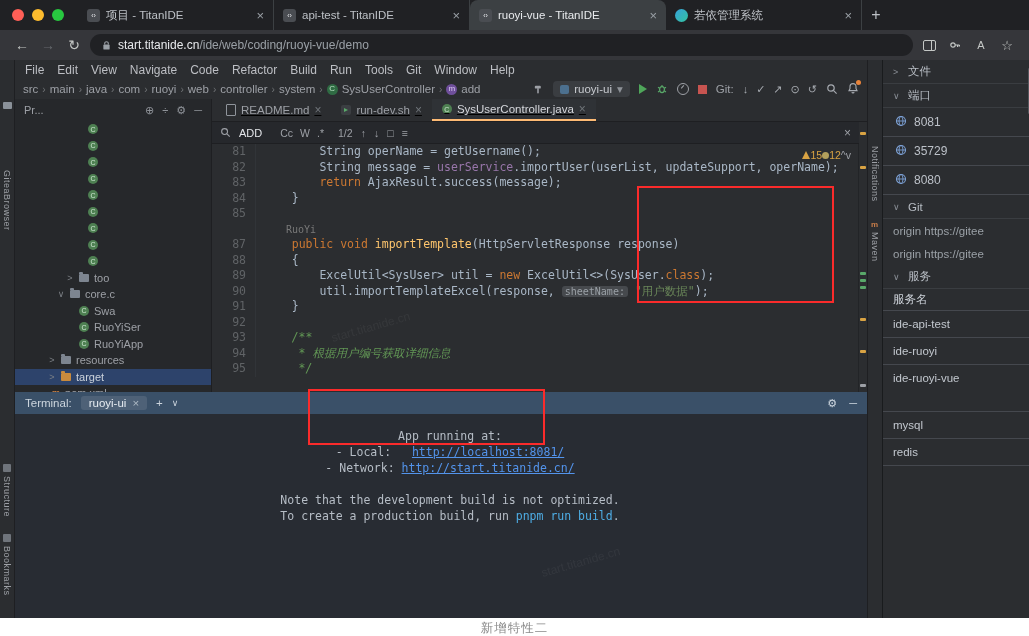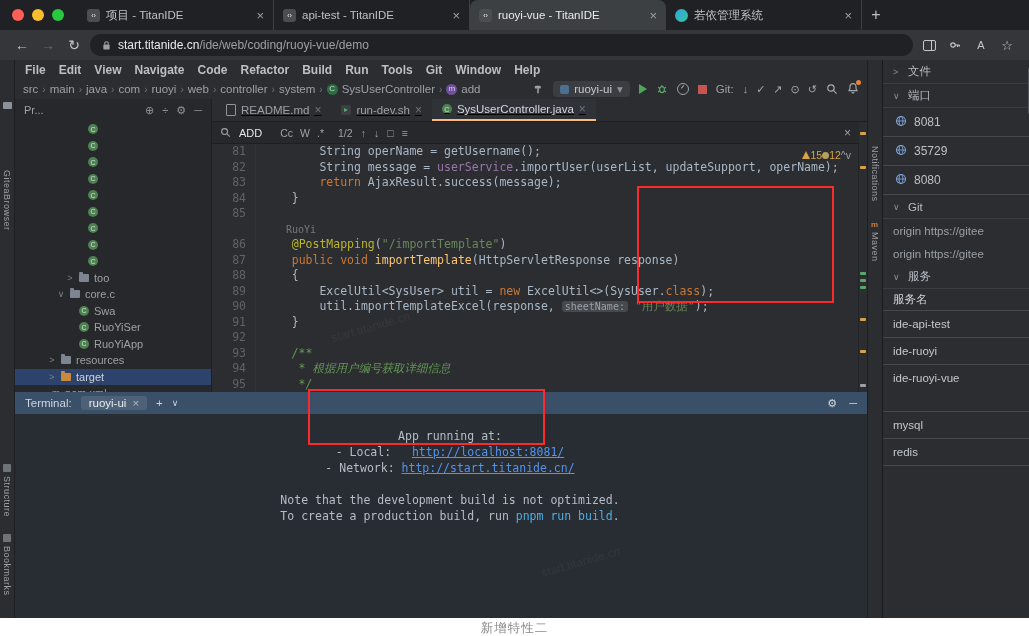--- a/index.html
+++ b/index.html
@@ -28,21 +28,21 @@
            padding:0 12px;gap:7px;font-size:12px;min-width:0;}
   .domain{color:#e8eaed;}.path{color:#9aa0a6;}
   .bicon{color:#c4c7c5;width:20px;text-align:center;font-size:13px;display:flex;align-items:center;justify-content:center;}
   
   .ide{position:absolute;left:0;top:60px;width:1029px;height:558px;display:flex;background:#2b2d30;}
   .lstripe{width:14px;flex:none;background:#2b2d30;border-right:1px solid #1e1f22;position:relative;}
   .vlabel{position:absolute;left:2px;writing-mode:vertical-rl;font-size:9px;color:#9da0a6;letter-spacing:.5px;}
   .stripe-folder{position:absolute;left:3px;top:42px;width:9px;height:7px;background:#8a9199;border-radius:1px;}
   .stripe-sq{position:absolute;left:3px;width:8px;height:8px;background:#6f747b;border-radius:1px;}
   .main{width:852px;flex:none;display:flex;flex-direction:column;background:#2b2d30;}
-  .menubar{height:19px;display:flex;align-items:center;gap:13px;padding:0 10px;font-size:12px;color:#bdbfc4;font-weight:bold;}
+  .menubar{height:19px;display:flex;align-items:center;gap:13px;padding:0 10px;font-size:12px;color:#bdbfc4;}
   .mitem{white-space:nowrap;}
   .toolbar{height:20px;display:flex;align-items:center;font-size:11.5px;color:#9da0a6;padding:0 8px;}
   .crumbs{display:flex;align-items:center;gap:4px;white-space:nowrap;}
   .csep{color:#6f7275;font-size:10px;}
   .badge{width:11px;height:11px;border-radius:50%;display:inline-flex;align-items:center;justify-content:center;
          font-size:8px;line-height:1;}
   .badge-c{background:#2f6b43;color:#b9e0c3;}
   .badge-m{background:#6f4f9b;color:#d9c9f0;}
   .tright{margin-left:auto;display:flex;align-items:center;gap:9px;}
   .runbox{display:flex;align-items:center;gap:5px;background:#3a3d41;border-radius:4px;padding:1px 7px;color:#c8cbd0;}
@@ -444,21 +444,20 @@
                 <span class="ichev">^</span>
                 <span class="ichev">v</span>
               </div>
               <div class="codewrap" id="code-host">
                   <div class="codeline"><span class="gut">81</span><span class="codetxt"><span class="seg-p">        String operName = getUsername();</span></span></div>
                   <div class="codeline"><span class="gut">82</span><span class="codetxt"><span class="seg-p">        String message = </span><span class="seg-f">userService</span><span class="seg-p">.importUser(userList, updateSupport, operName);</span></span></div>
                   <div class="codeline"><span class="gut">83</span><span class="codetxt"><span class="seg-p">        </span><span class="seg-k">return</span><span class="seg-p"> AjaxResult.success(message);</span></span></div>
                   <div class="codeline"><span class="gut">84</span><span class="codetxt"><span class="seg-p">    }</span></span></div>
                   <div class="codeline"><span class="gut">85</span><span class="codetxt"></span></div>
                   <div class="codeline vision"><span class="gut"></span><span class="codetxt"><span class="seg-v">RuoYi</span></span></div>
-                  <div class="codeline"><span class="gut">86</span><span class="codetxt"><span class="seg-p">    </span><span class="seg-a">@PostMapping</span><span class="seg-p">(</span><span class="seg-s">"/importTemplate"</span><span class="seg-p">)</span></span></div>
                   <div class="codeline"><span class="gut">87</span><span class="codetxt"><span class="seg-p">    </span><span class="seg-k">public void </span><span class="seg-m">importTemplate</span><span class="seg-p">(HttpServletResponse response)</span></span></div>
                   <div class="codeline"><span class="gut">88</span><span class="codetxt"><span class="seg-p">    {</span></span></div>
                   <div class="codeline"><span class="gut">89</span><span class="codetxt"><span class="seg-p">        ExcelUtil&lt;SysUser&gt; util = </span><span class="seg-k">new</span><span class="seg-p"> ExcelUtil&lt;&gt;(SysUser.</span><span class="seg-k">class</span><span class="seg-p">);</span></span></div>
                   <div class="codeline"><span class="gut">90</span><span class="codetxt"><span class="seg-p">        util.importTemplateExcel(response, </span><span class="seg-h">sheetName:</span><span class="seg-p"> </span><span class="seg-s">"用户数据"</span><span class="seg-p">);</span></span></div>
                   <div class="codeline"><span class="gut">91</span><span class="codetxt"><span class="seg-p">    }</span></span></div>
                   <div class="codeline"><span class="gut">92</span><span class="codetxt"></span></div>
                   <div class="codeline"><span class="gut">93</span><span class="codetxt"><span class="seg-c">    /**</span></span></div>
                   <div class="codeline"><span class="gut">94</span><span class="codetxt"><span class="seg-c">     * 根据用户编号获取详细信息</span></span></div>
                   <div class="codeline"><span class="gut">95</span><span class="codetxt"><span class="seg-c">     */</span></span></div>
                 </div>

